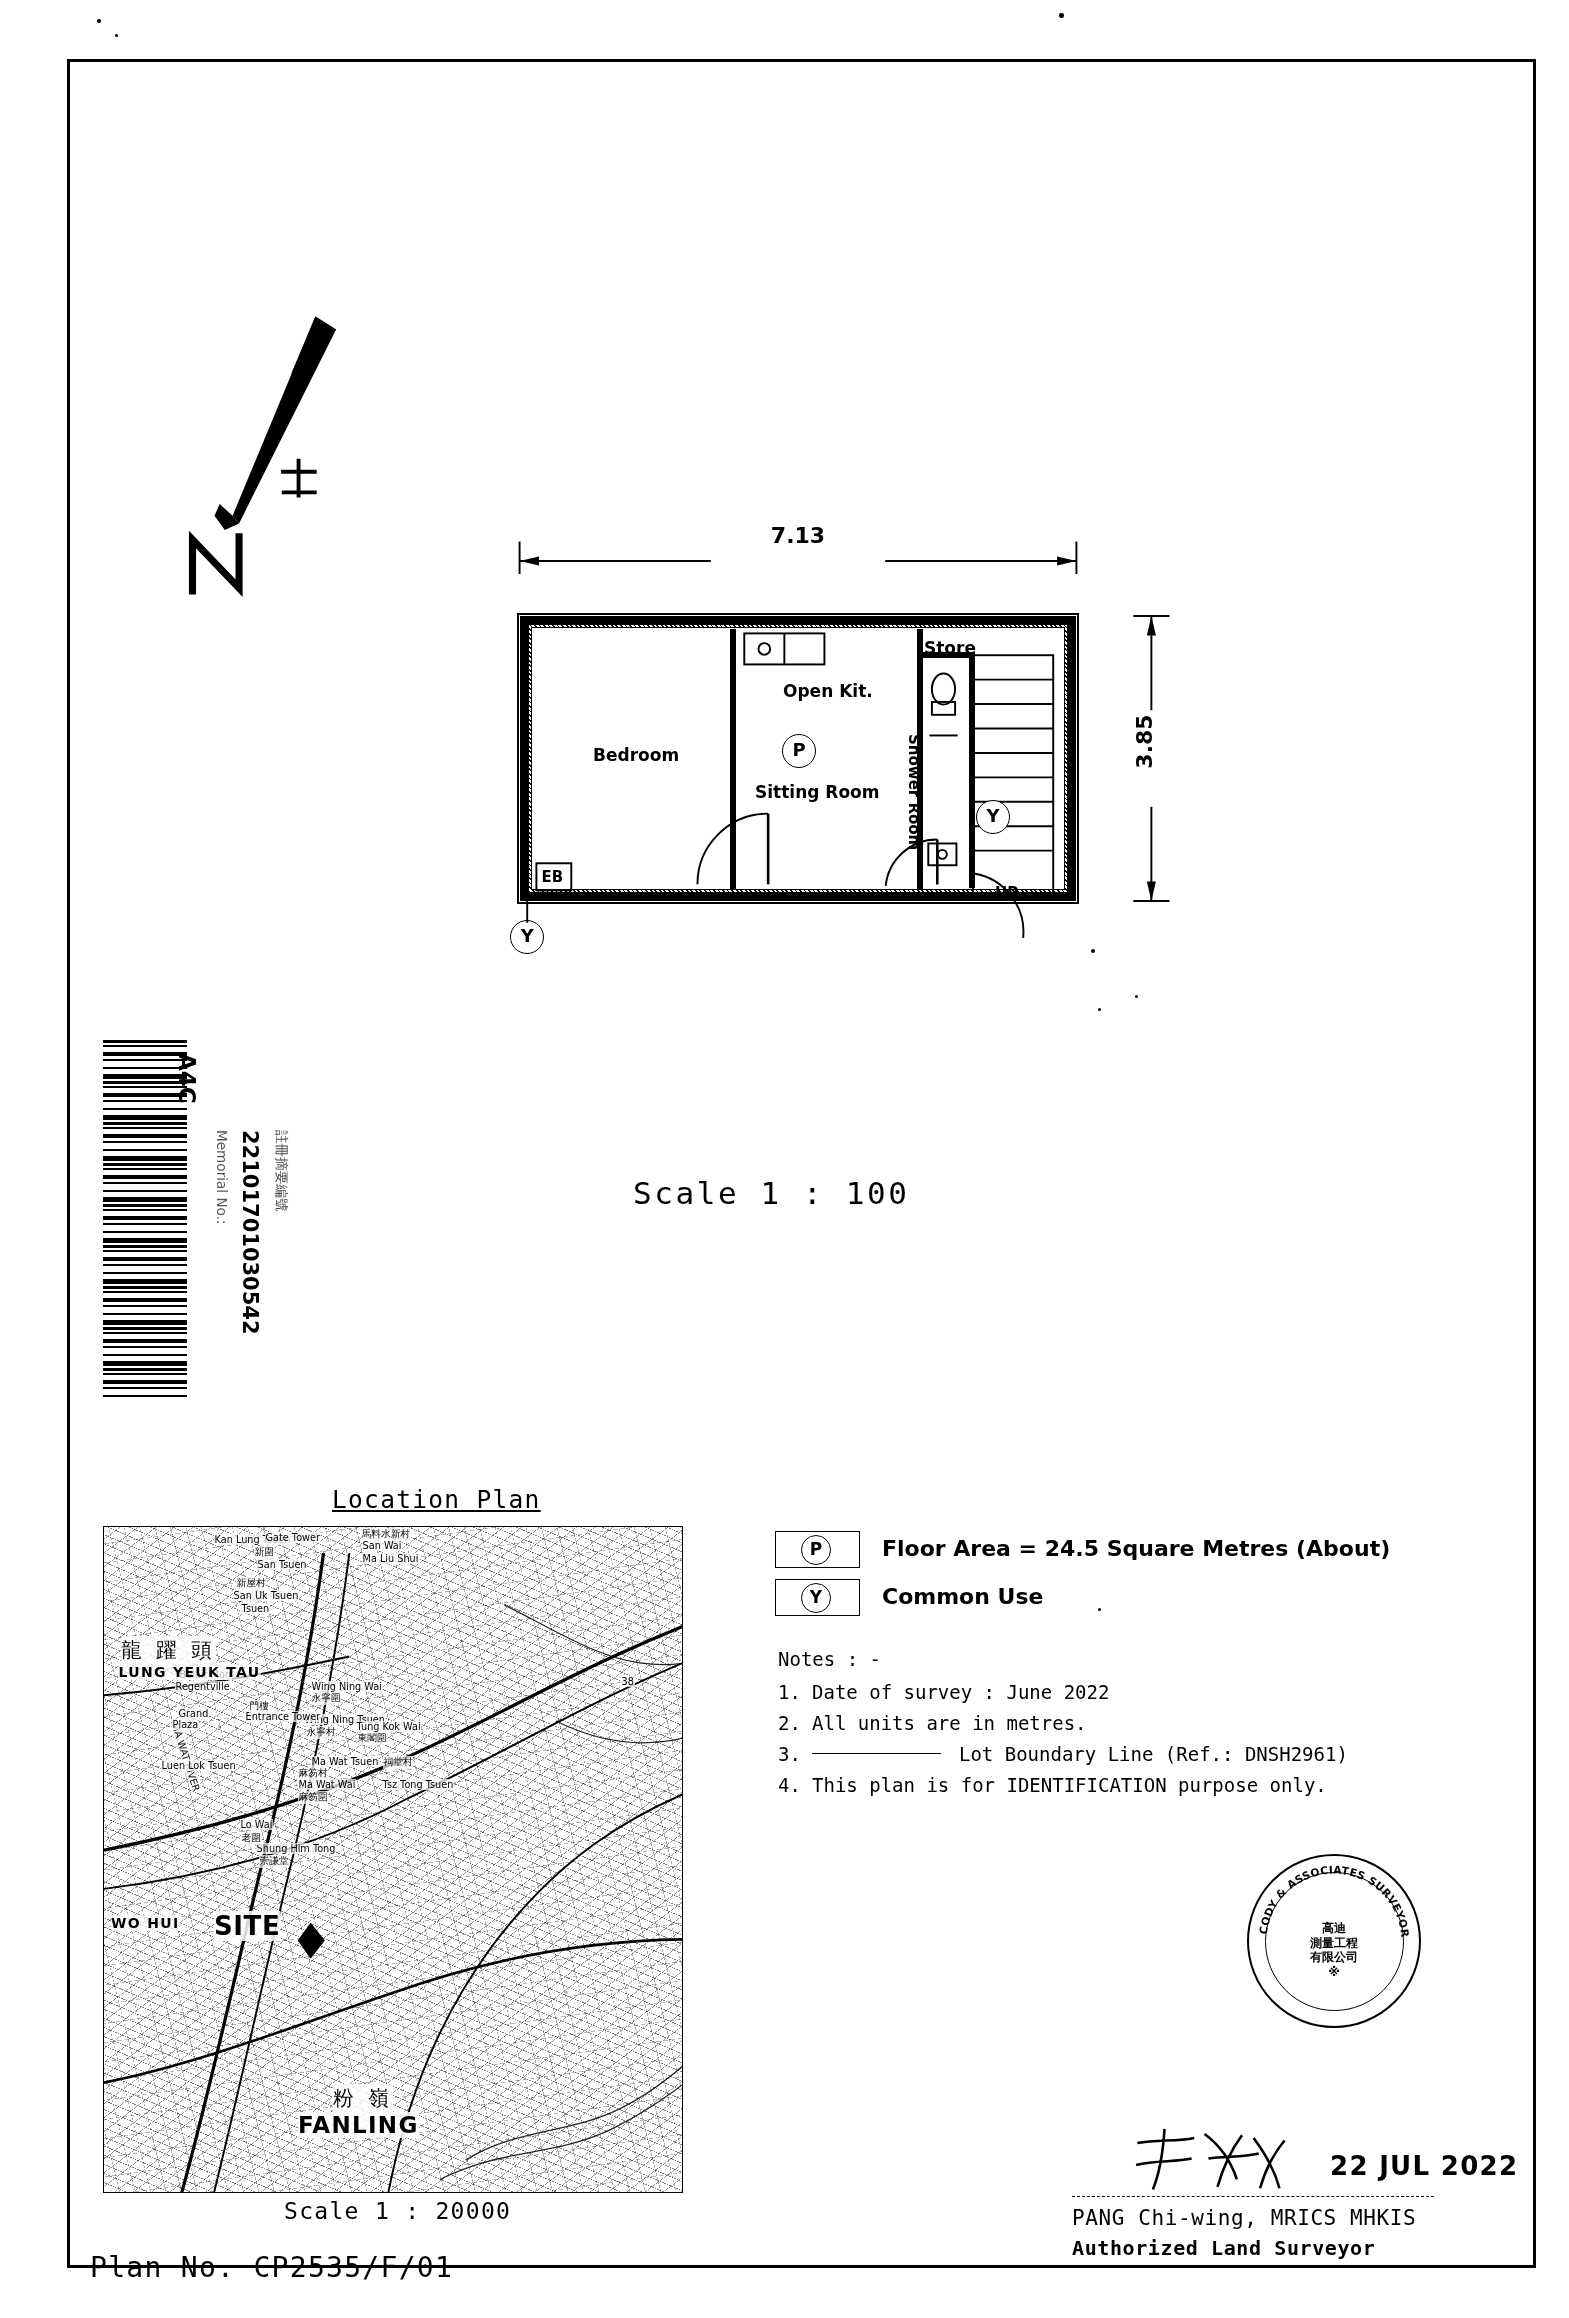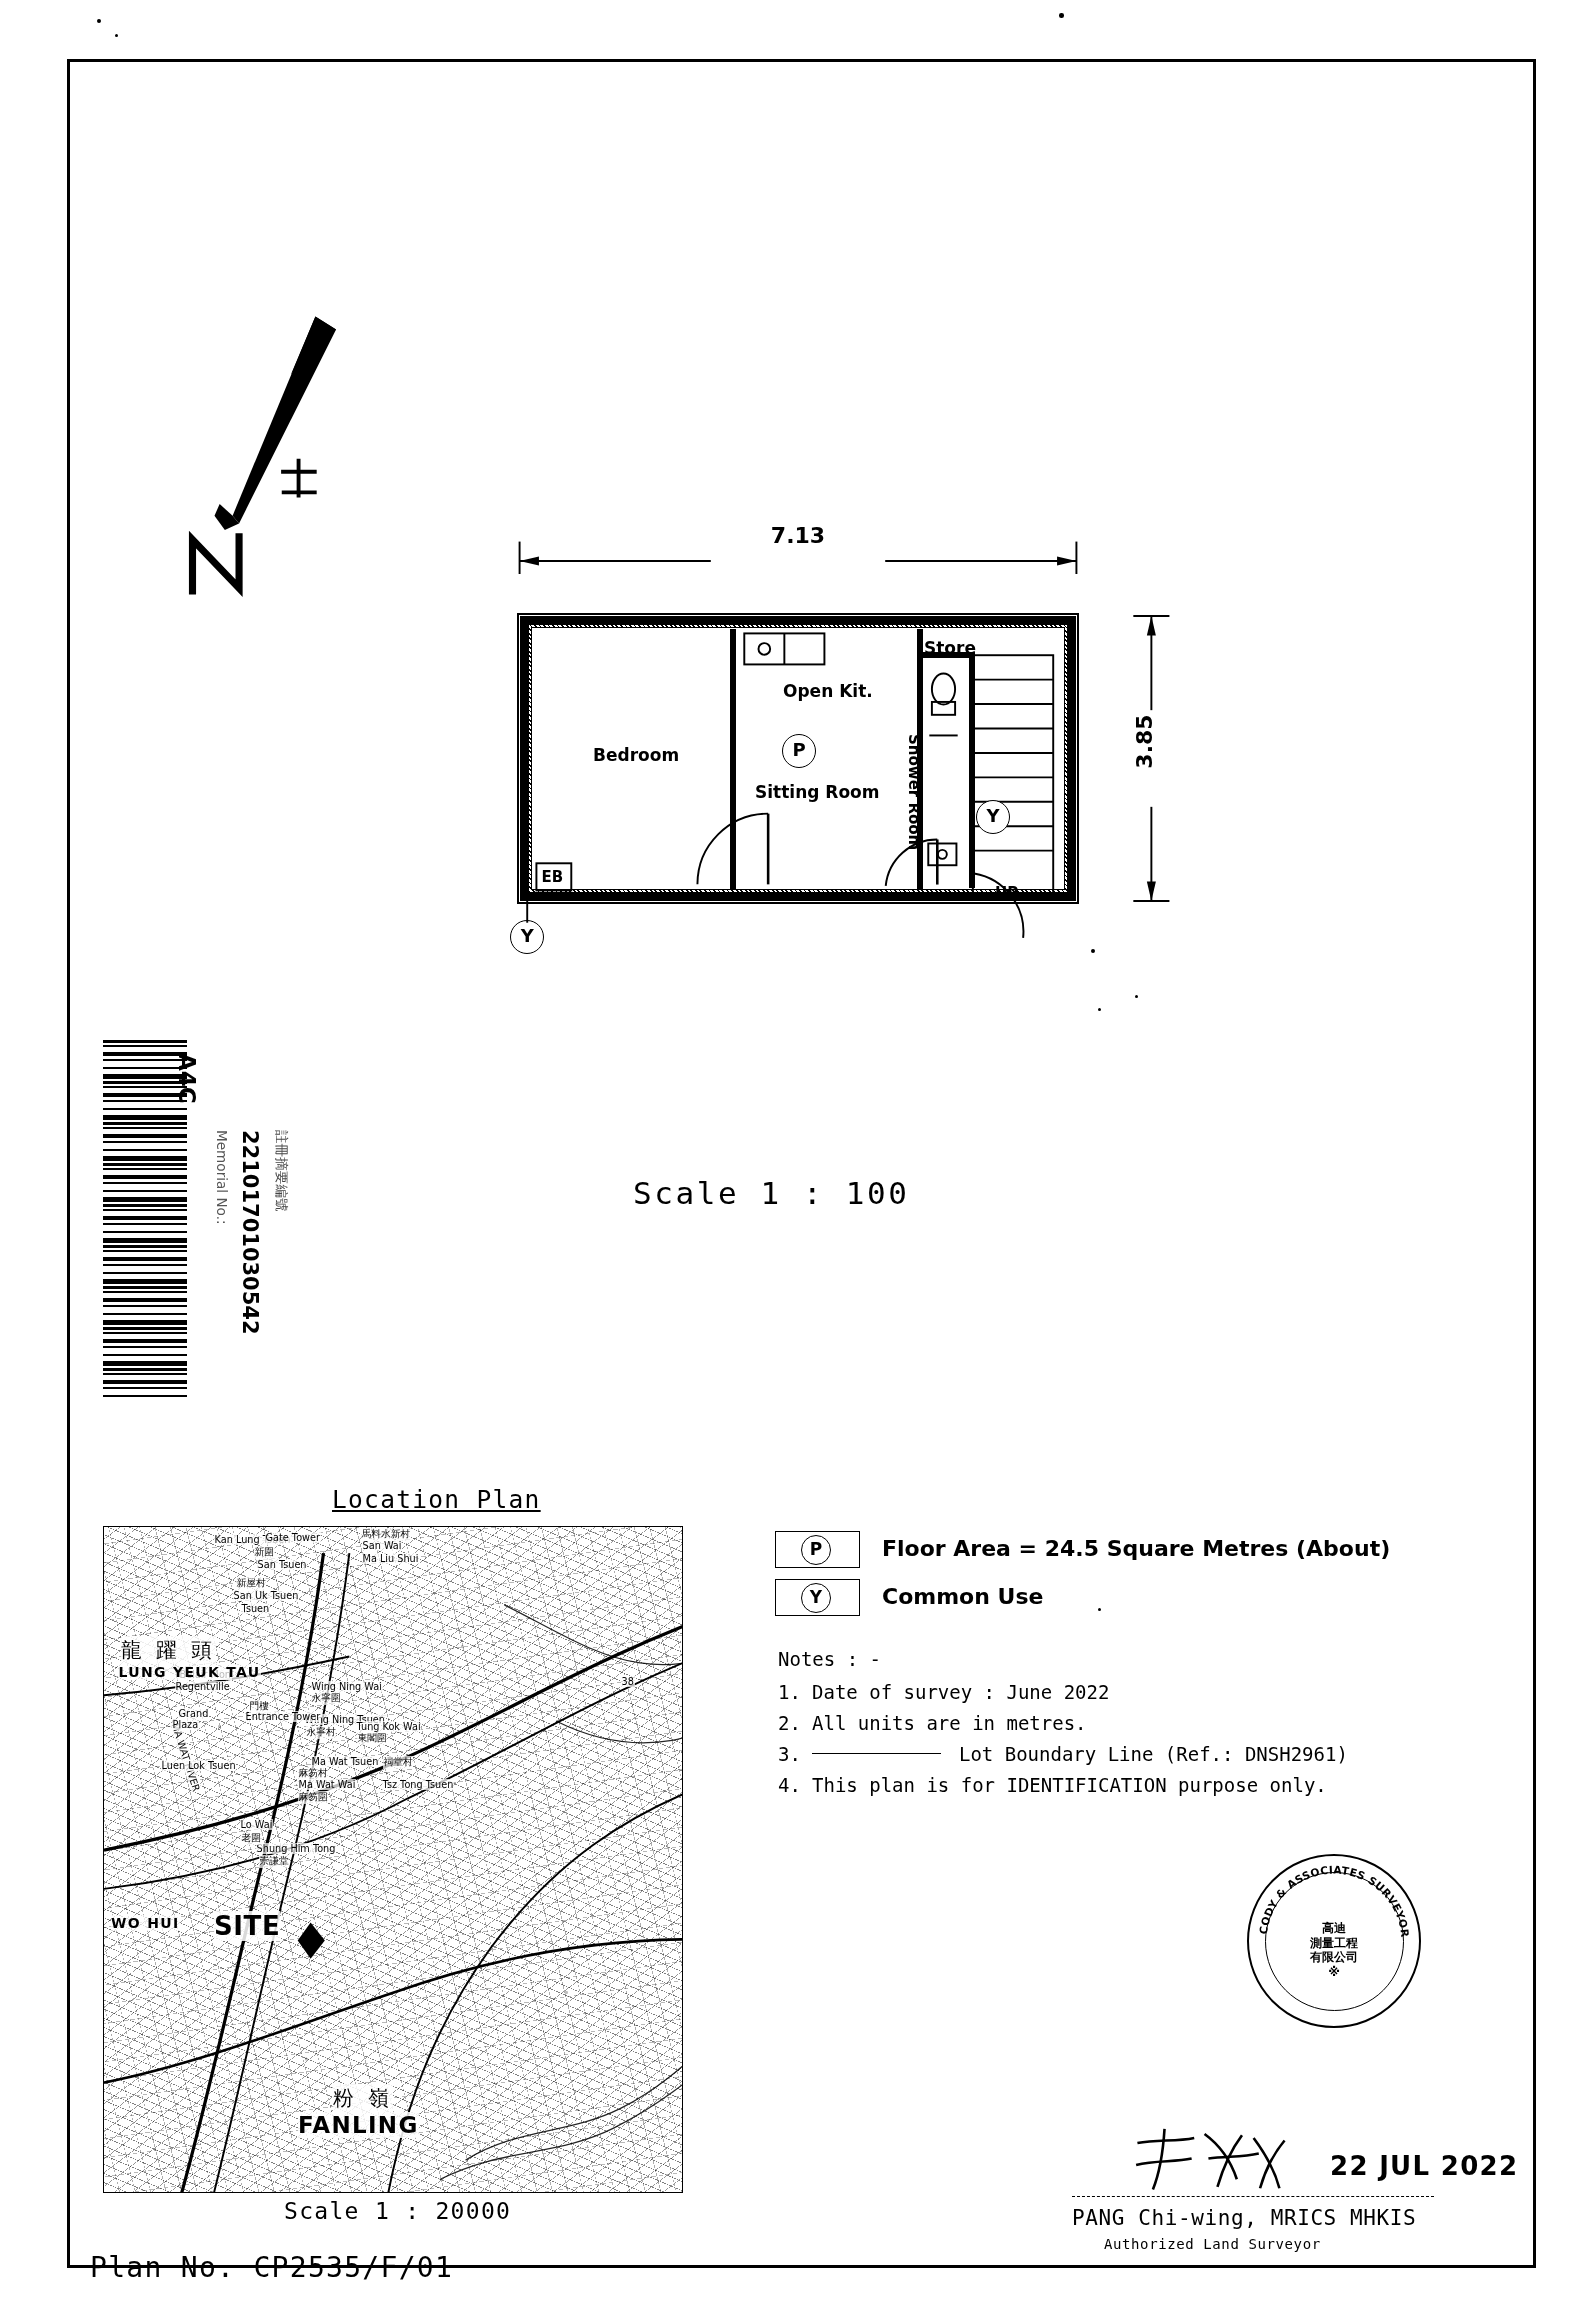--- a/index.html
+++ b/index.html
@@ -466,25 +466,26 @@
   .sig-name {
     position: absolute;
     left: 1072px;
     top: 2206px;
     font-family: "DejaVu Sans Mono", monospace;
     font-size: 21px;
     letter-spacing: 0.6px;
   }
   .sig-role {
     position: absolute;
-    left: 1104px;
+    left: 1072px;
     top: 2236px;
     font-family: "DejaVu Sans Mono", monospace;
-    font-size: 14px;
+    font-size: 20px;
     letter-spacing: 0.6px;
+    font-weight: bold;
   }
   .sig-date {
     position: absolute;
     left: 1330px;
     top: 2151px;
     font-family: "DejaVu Sans", sans-serif;
     font-size: 26px;
     font-weight: bold;
     letter-spacing: 1.3px;
   }

